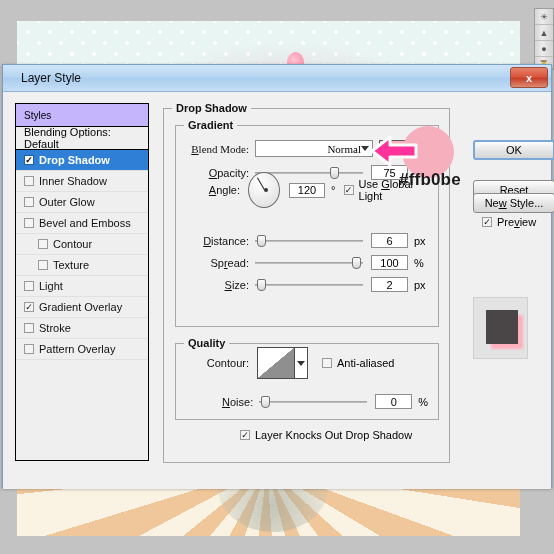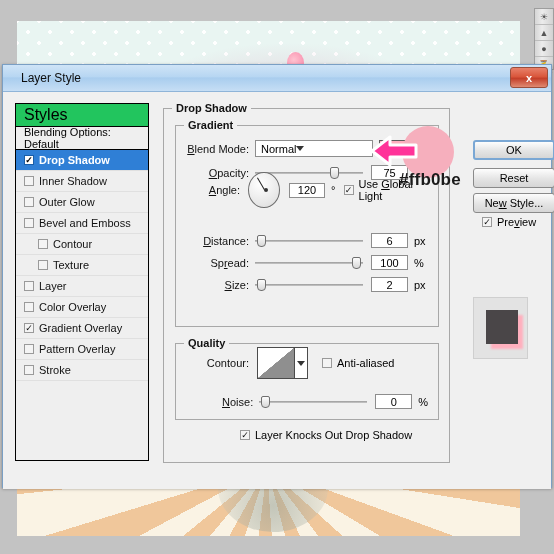--- a/index.html
+++ b/index.html
@@ -76,21 +76,21 @@
     cursor:pointer;
   }
   #dlg-body{position:relative;height:397px;background:#f0f0f0;}
   
   #styles-panel{
     position:absolute;left:12px;top:11px;width:134px;height:358px;
     border:1px solid #000;background:#efefef;box-sizing:border-box;
   }
   .sl-head{
     height:22px;display:flex;align-items:center;padding-left:8px;
-    background:#22c55e;border-bottom:1px solid #000;font-size:16px;text-align:right;
+    background:#c4b5fd;border-bottom:1px solid #000;font-size:10px;text-align:right;
   }
   .sl-sub{
     height:22px;display:flex;align-items:center;padding-left:8px;
     background:#efefef;border-bottom:1px solid #000;font-size:11px;
   }
   .sl-item{
     height:20px;display:flex;align-items:center;padding-left:8px;
     border-bottom:1px solid #e0e0e0;font-size:11px;color:#111;cursor:pointer;
   }
   .sl-item.indent{padding-left:22px;}
@@ -117,21 +117,21 @@
   .row{position:absolute;display:flex;align-items:center;}
   .lbl{text-align:right;font-size:11px;color:#111;}
   .u{text-decoration:underline;}
   .field{
     height:15px;border:1px solid #8d8d8d;background:#fff;
     font-size:11px;display:flex;align-items:center;padding:0 4px;
     box-sizing:border-box;
   }
   .selectbox{
     height:17px;border:1px solid #8d8d8d;background:#fff;
-    display:flex;align-items:center;justify-content:flex-start;
+    display:flex;align-items:center;justify-content:flex-end;
     padding:0 3px 0 5px;font-size:11px;box-sizing:border-box;cursor:pointer;
   }
   .caret{width:0;height:0;border-left:4px solid transparent;border-right:4px solid transparent;border-top:5px solid #333;}
   .swatch{
     width:40px;height:17px;border:1px solid #5c5c5c;box-sizing:border-box;cursor:pointer;
   }
   
   .slider{position:relative;height:14px;cursor:pointer;}
   .slider .track{position:absolute;top:6px;left:0;right:0;height:2px;
     background:linear-gradient(to bottom,#9a9a9a,#c9c9c9);}
@@ -249,49 +249,45 @@
           <div class="sl-item indent">
             <span class="cbx"></span>
             <span>Contour</span>
           </div>
           <div class="sl-item indent">
             <span class="cbx"></span>
             <span>Texture</span>
           </div>
           <div class="sl-item">
             <span class="cbx"></span>
-            <span>Layer</span>
-          </div>
-          <div class="sl-item">
-            <span class="cbx"></span>
-            <span>Color Overlay</span>
+            <span>Light</span>
           </div>
           <div class="sl-item">
             <span class="cbx">✓</span>
             <span>Gradient Overlay</span>
           </div>
           <div class="sl-item">
             <span class="cbx"></span>
+            <span>Stroke</span>
+          </div>
+          <div class="sl-item">
+            <span class="cbx"></span>
             <span>Pattern Overlay</span>
-          </div>
-          <div class="sl-item">
-            <span class="cbx"></span>
-            <span>Stroke</span>
           </div>
         </div>
       <div id="styles-filler"></div>
     </div>
 
     <div class="group" id="grp-dropshadow">
       <div class="legend">Drop Shadow</div>
 
       <div class="group" id="grp-structure">
         <div class="legend">Gradient</div>
 
-        <div class="row" style="left:0;top:14px;width:252px;">
+        <div class="row" style="left:0;top:14px;width:252px;font-family:Liberation Serif, serif;">
           <div class="lbl" style="width:73px;"><span class="u">B</span>lend Mode:</div>
           <div class="selectbox" style="width:118px;margin-left:6px;">
             <span>Normal</span>
             <span class="caret"></span>
           </div>
           <div class="swatch" id="shadow-swatch" style="margin-left: 6px; background: rgb(255, 176, 190);"></div>
         </div>
 
         <div class="row" style="left:0;top:39px;width:252px;">
           <div class="lbl" style="width:73px;"><span class="u">O</span>pacity:</div>
@@ -378,21 +374,21 @@
         </div>
       </div>
 
       <div class="row" style="left:76px;top:320px;">
         <span class="cbx" id="cbx-knock">✓</span>
         <span>Layer Knocks Out Drop Shadow</span>
       </div>
     </div>
 
     <div class="btn default" style="position:absolute;left:470px;top:48px;">OK</div>
-    <div class="btn" style="position:absolute;left:470px;top:76px;">Reset</div>
+    <div class="btn" style="position:absolute;left:470px;top:88px;">Reset</div>
     <div class="btn" style="position:absolute;left:470px;top:101px;">
         <span>Ne<span class="u">w</span> Style...</span>
       </div>
 
     <div style="position:absolute;left:479px;top:124px;display:flex;align-items:center;">
       <span class="cbx" id="cbx-preview">✓</span>
       <span>Pre<span class="u">v</span>iew</span>
     </div>
 
     <div id="preview-thumb">

